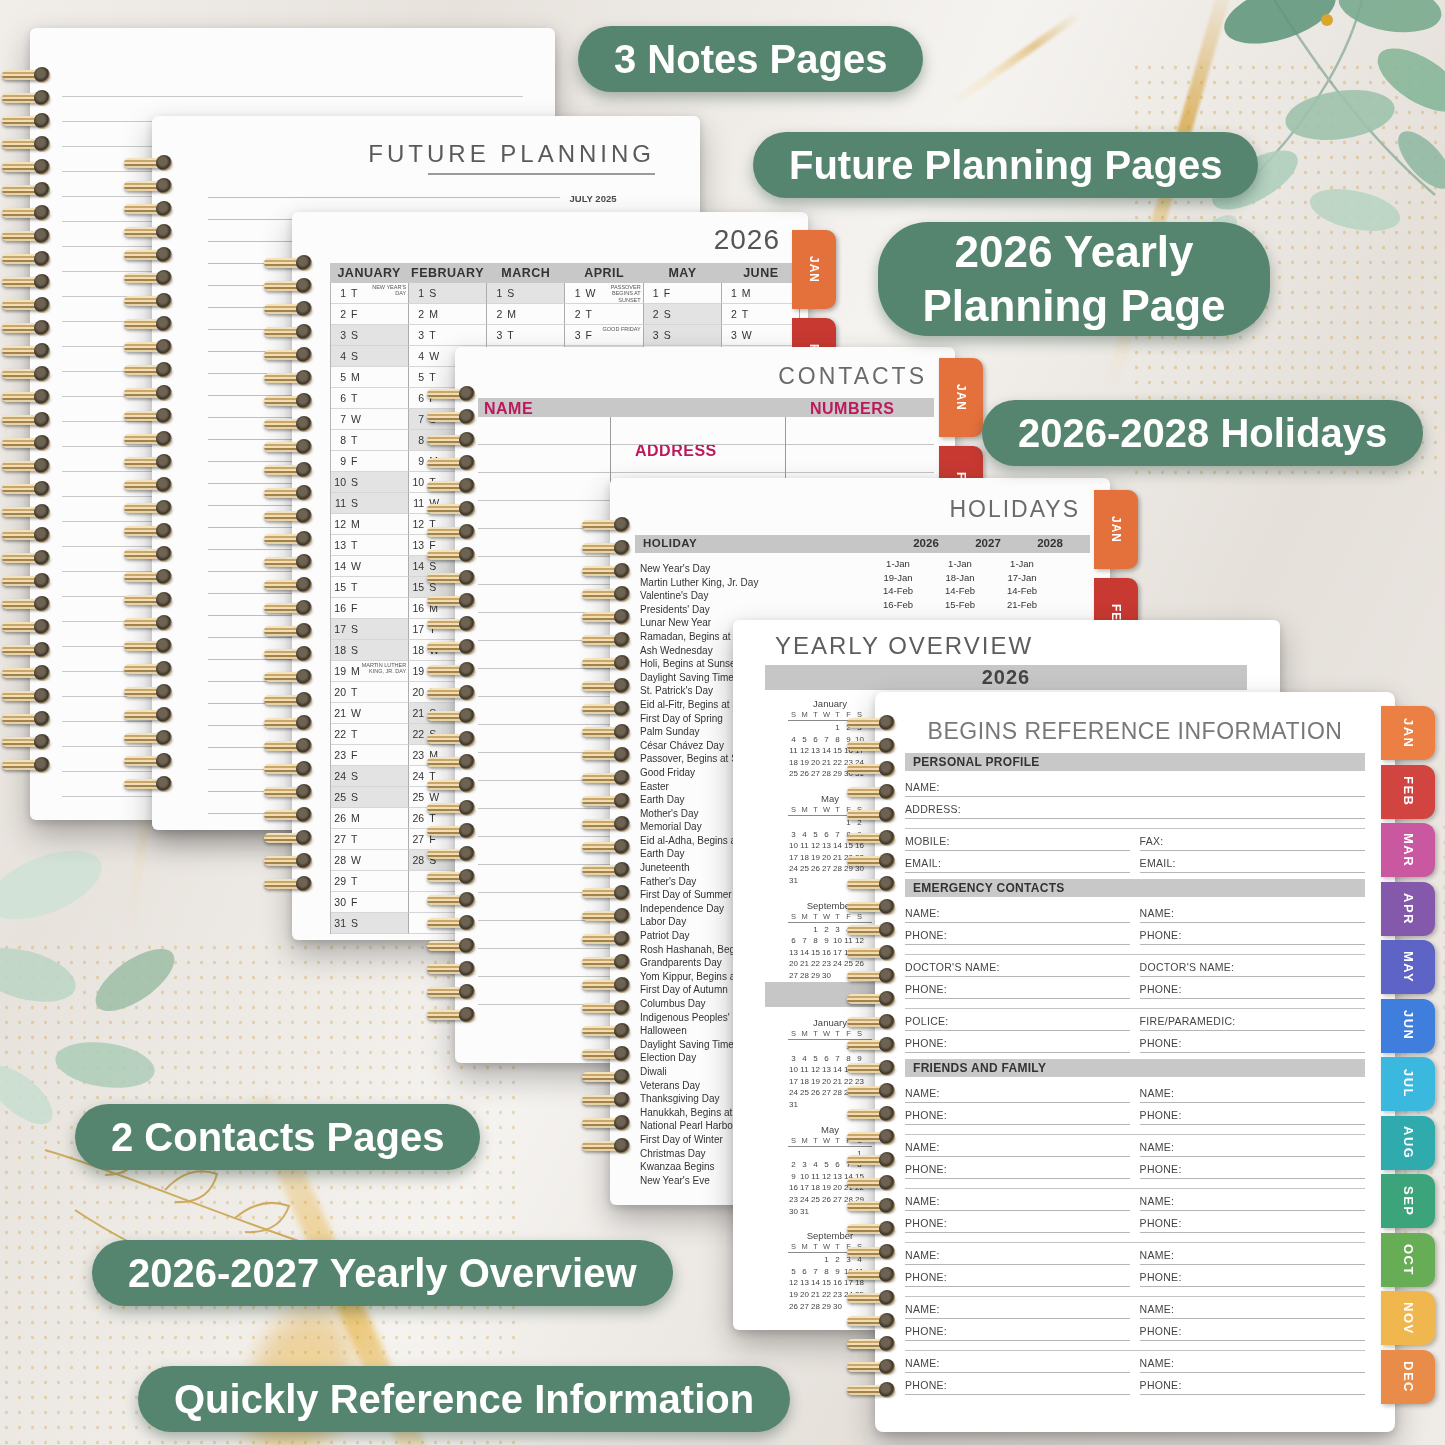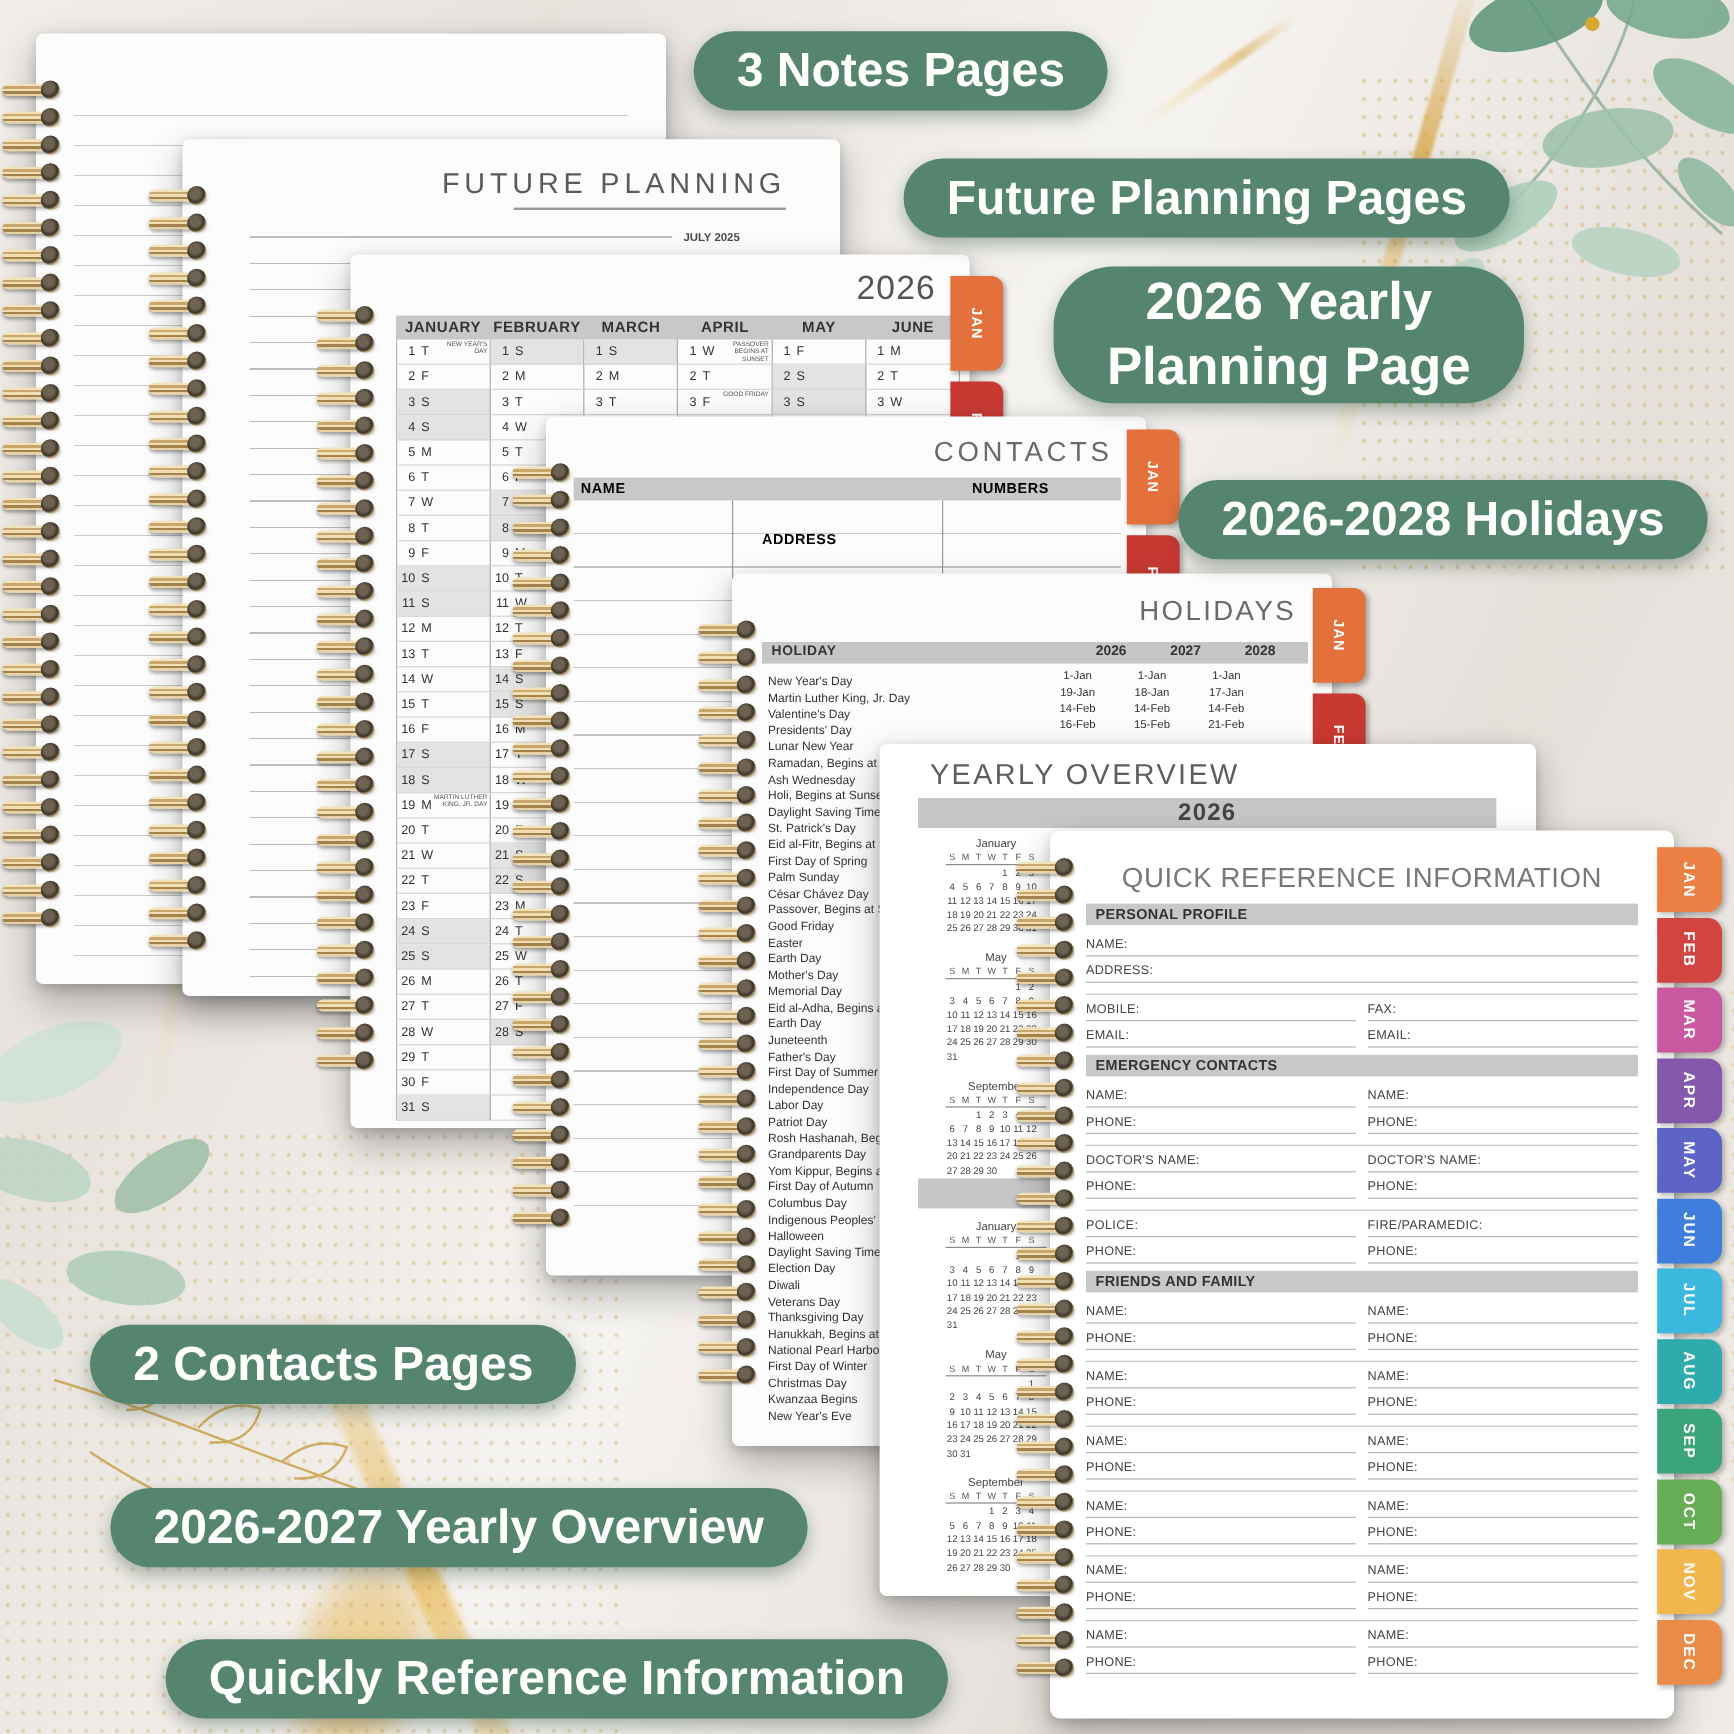--- a/index.html
+++ b/index.html
@@ -60,21 +60,21 @@
   .stab { position:absolute; right:-28px; width:44px; height:79px; border-radius:0 10px 10px 0;
           color:#fff; font-weight:bold; font-size:12px; letter-spacing:1px;
           writing-mode:vertical-rl; display:flex; align-items:center; justify-content:center;
           box-shadow: 2px 2px 4px rgba(0,0,0,.28); }
   .side-tabs { position:absolute; top:0; right:0; width:0; height:0; }
   #yp-tabs { top:18px; } #ct-tabs { top:11px; } #hd-tabs { top:12px; }
 
   #page-contacts { left:455px; top:347px; width:500px; height:716px; z-index:4; }
   .ct-title { position:absolute; right:28px; top:16px; font-size:23px; letter-spacing:3px; color:#6a6a6a; }
   .ct-bar { position:absolute; left:23px; top:51px; width:456px; height:19px; background:#c8c8c8; }
-  .ct-bar span { position:absolute; top:2px; font-size:12px; font-weight:bold; color:#000000; letter-spacing:.5px; }
+  .ct-bar span { position:absolute; top:2px; font-size:16px; font-weight:bold; color:#be185d; letter-spacing:.5px; }
   .ct-c1 { left:6px; } .ct-c2 { left:157px;margin-top:42px; } .ct-c3 { left:332px; }
   .ct-lines { left:23px; width:456px; top:70px; height:588px;
     background-image: repeating-linear-gradient(to bottom, transparent 0, transparent 27px, #c4c4c4 27px, #c4c4c4 28px); }
   .ct-div { position:absolute; top:70px; height:360px; width:1px; background:#9a9a9a; }
   .ct-d1 { left:155px; } .ct-d2 { left:330px; }
 
   #page-holidays { left:610px; top:478px; width:500px; height:727px; z-index:5; }
   .hd-title { position:absolute; right:30px; top:18px; font-size:23px; letter-spacing:2px; color:#6a6a6a; }
   .hd-bar { position:absolute; left:25px; top:57px; width:455px; height:18px; background:#c6c6c6; }
   .hd-bar span { position:absolute; top:2px; font-size:11.5px; font-weight:bold; color:#333; }
@@ -921,21 +921,21 @@
             <div>28</div>
             <div>29</div>
             <div>30</div>
           </div>
         </div>
       </div>
   </div>
 
   <div class="page" id="page-quickref">
     <div class="qr-content">
-      <div class="qr-title">QUICK REFERENCE INFORMATION</div>
+      <div class="qr-title">BEGINS REFERENCE INFORMATION</div>
       <div id="qr-rows">
           <div class="qr-bar">PERSONAL PROFILE</div>
           <div class="qr-row">
             <span class="lab">NAME:</span>
           </div>
           <div class="qr-row">
             <span class="lab">ADDRESS:</span>
           </div>
           <div class="qr-blank"></div>
           <div class="qr-pair">

